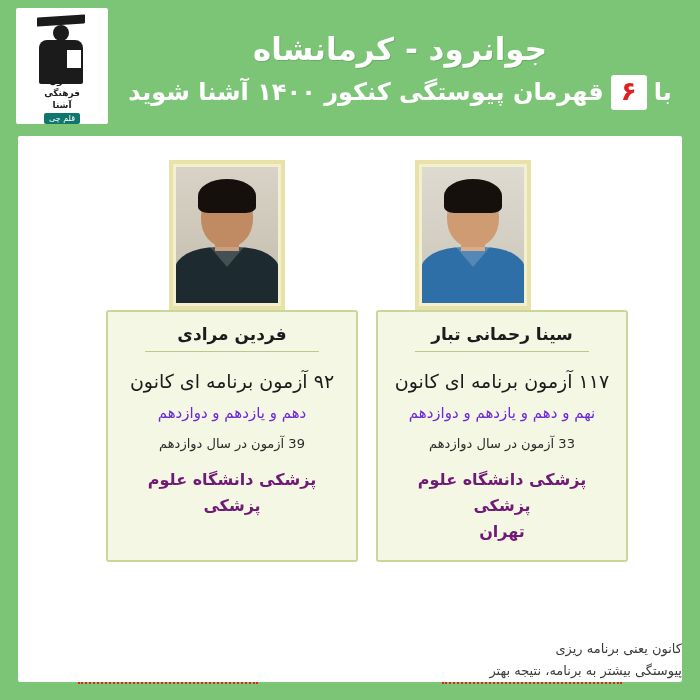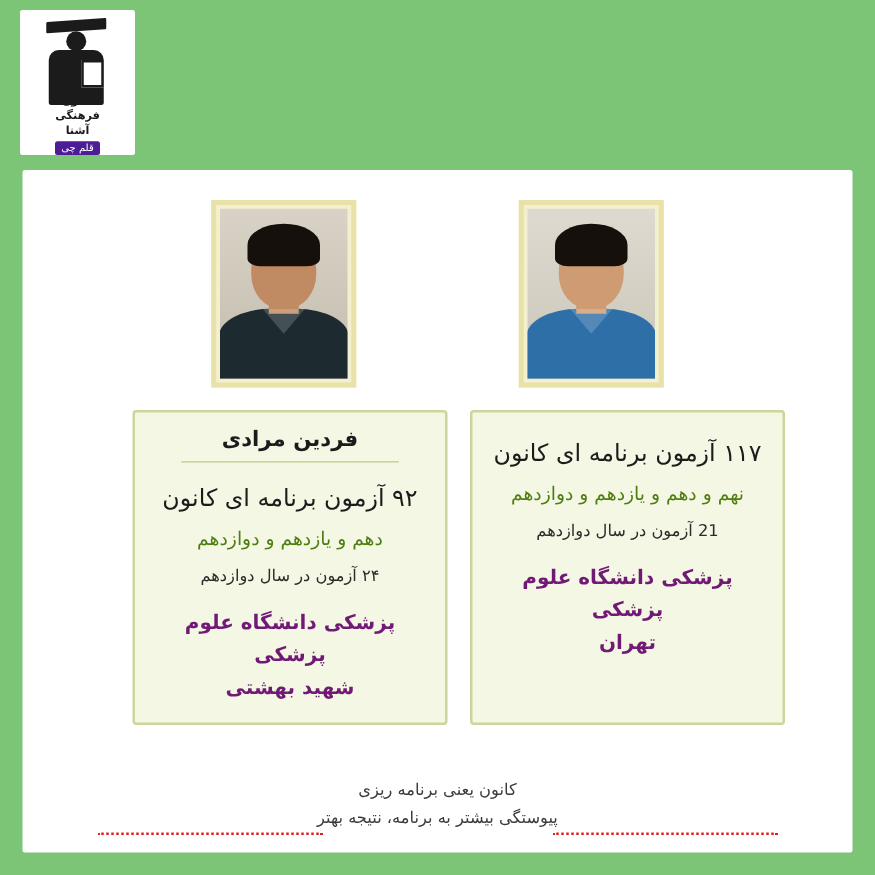--- a/index.html
+++ b/index.html
@@ -73,21 +73,21 @@
     font-size: 9px;
     color: #1b1b1b;
     line-height: 11px;
     text-align: center;
     direction: rtl;
     font-weight: bold;
     margin-top: 1px;
   }
   .logo-badge {
     margin-top: 2px;
-    background: #4c1d95;
+    background: #0f766e;
     color: #fff;
     font-size: 8px;
     padding: 1px 5px;
     border-radius: 2px;
     direction: rtl;
   }
   .header-titles {
     margin-left: 120px;
     width: 560px;
     text-align: center;
@@ -194,21 +194,20 @@
     transform: translateX(-50%);
     width: 34px; height: 20px;
     background: rgba(255,255,255,0.18);
     clip-path: polygon(50% 100%, 0 0, 100% 0);
   }
   
   .info-row {
     display: flex;
     justify-content: center;
     gap: 18px;
-    margin-top: 18px;
     padding-left: 34px;
   }
   .info-box {
     width: 252px;
     min-height: 252px;
     background: #f4f7e4;
     border: 2px solid #c9d89a;
     border-radius: 3px;
     direction: rtl;
     text-align: center;
@@ -225,41 +224,41 @@
     min-width: 76%;
   }
   .exam-count {
     font-size: 19px;
     color: #1b1b1b;
     font-weight: normal;
     margin: 10px 0 12px 0;
   }
   .grades {
     font-size: 15px;
-    color: #4d7c0f;
+    color: #6d28d9;
     margin-bottom: 14px;
   }
   .year-exams {
     font-size: 13px;
     color: #2b2b2b;
     margin-bottom: 16px;
   }
   .accept {
     font-size: 16px;
     color: #701a75;
     font-weight: bold;
     line-height: 26px;
   }
   
   .footer {
     position: absolute;
     left: 0; bottom: 0;
     width: 100%;
-    padding-bottom: 16px;
-    text-align: center;
+    padding-bottom: 0;
+    text-align: right;
     direction: rtl;
   }
   .footer-line-1, .footer-line-2 {
     font-size: 13px;
     color: #3a3a3a;
     line-height: 22px;
   }
   .dashes {
     position: absolute;
     top: 22px;
@@ -288,20 +287,28 @@
         <div class="logo-head"></div>
         <div class="logo-body"></div>
         <div class="logo-paper"></div>
       </div>
       <div class="logo-text">کانون</div>
       <div class="logo-text">فرهنگی</div>
       <div class="logo-text">آشنا</div>
       <div class="logo-badge">قلم چی</div>
     </div>
 
+    <div class="header-titles">
+      <div class="title-main">جوانرود - کرمانشاه</div>
+      <div class="title-sub">
+        <span>با</span>
+        <span class="count-badge">۶</span>
+        <span>قهرمان پیوستگی کنکور ۱۴۰۰ آشنا شوید</span>
+      </div>
+    </div>
   </div>
 
   <div class="body-card">
 
     <div class="photos">
 
       <div class="photo-frame">
         <div class="photo ph-bg-a">
           <div class="ph-torso torso-a"></div>
           <div class="ph-neck skin-a"></div>
@@ -320,29 +327,29 @@
         </div>
       </div>
     </div>
 
     <div class="info-row">
 
       <div class="info-box">
         <div class="student-name">فردین مرادی</div>
         <div class="exam-count">۹۲ آزمون برنامه ای کانون</div>
         <div class="grades">دهم و یازدهم و دوازدهم</div>
-        <div class="year-exams">۲۴ آزمون در سال دوازدهم</div>
+        <div class="year-exams">39 آزمون در سال دوازدهم</div>
         <div class="accept">پزشکی دانشگاه علوم پزشکی</div>
-        <div class="accept">شهید بهشتی</div>
       </div>
 
       <div class="info-box">
+        <div class="student-name">سینا رحمانی تبار</div>
         <div class="exam-count">۱۱۷ آزمون برنامه ای کانون</div>
         <div class="grades">نهم و دهم و یازدهم و دوازدهم</div>
-        <div class="year-exams">21 آزمون در سال دوازدهم</div>
+        <div class="year-exams">33 آزمون در سال دوازدهم</div>
         <div class="accept">پزشکی دانشگاه علوم پزشکی</div>
         <div class="accept">تهران</div>
       </div>
     </div>
 
     <div class="footer">
       <div class="footer-line-1">کانون یعنی برنامه ریزی</div>
       <div style="position:relative;">
         <div class="dashes">
           <div class="dash-left"></div>

